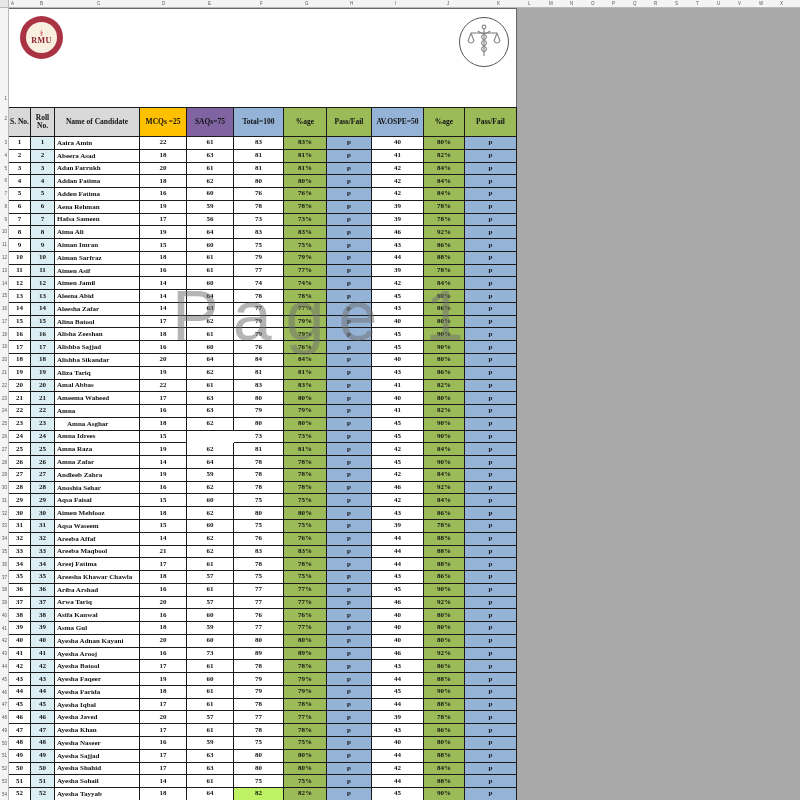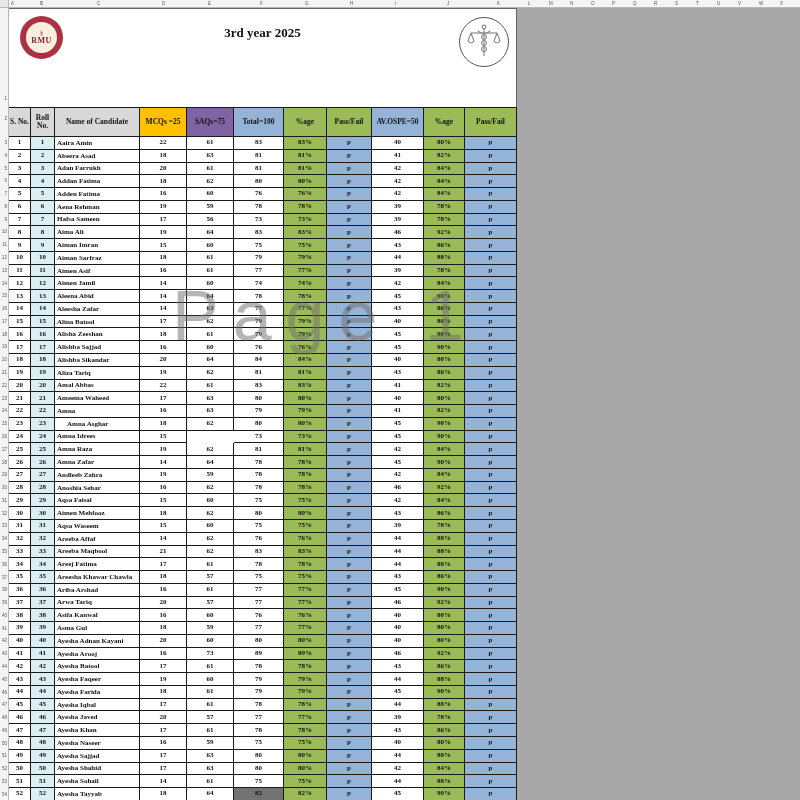--- a/index.html
+++ b/index.html
@@ -154,21 +154,20 @@
             <path d="M4 19 Q7 23 10 19"></path>
             <path d="M30 19 Q33 23 36 19"></path>
             <circle cx="20" cy="5" r="1.8"></circle>
             <path d="M20 12 q-5 3 0 6 q5 3 0 6 q-5 3 0 6"></path>
             <path d="M20 12 q5 3 0 6 q-5 3 0 6 q5 3 0 6"></path>
             <path d="M14 9 q3 3 6 2"></path>
               <path d="M26 9 q-3 3 -6 2"></path>
           </g>
         </svg>
       </div>
-      <div class="t-line t-small">3rd year 2025</div>
     </div>
 
     <div class="grid" id="result-grid">
         <div class="cell h" style="background: rgb(217, 217, 217);">S. No.</div>
         <div class="cell h" style="background: rgb(217, 217, 217);">Roll No.</div>
         <div class="cell h" style="background: rgb(217, 217, 217);">Name of Candidate</div>
         <div class="cell h" style="background: rgb(255, 192, 0);">MCQs =25</div>
         <div class="cell h" style="background: rgb(128, 100, 162);">SAQs=75</div>
         <div class="cell h" style="background: rgb(149, 179, 215);">Total=100</div>
         <div class="cell h" style="background: rgb(155, 187, 89);">%age</div>
@@ -735,21 +734,21 @@
         <div class="cell" style="background: rgb(155, 187, 89);">75%</div>
         <div class="cell" style="background: rgb(149, 179, 215);">p</div>
         <div class="cell" style="background: rgb(255, 255, 255);">44</div>
         <div class="cell" style="background: rgb(155, 187, 89);">88%</div>
         <div class="cell" style="background: rgb(149, 179, 215);">p</div>
         <div class="cell" style="background: rgb(255, 255, 255);">52</div>
         <div class="cell" style="background: rgb(218, 238, 243);">52</div>
         <div class="cell name" style="background: rgb(255, 255, 255);">Ayesha Tayyab</div>
         <div class="cell" style="background: rgb(255, 255, 255);">18</div>
         <div class="cell" style="background: rgb(255, 255, 255);">64</div>
-        <div class="cell" style="background: #737373;">82</div>
+        <div class="cell" style="background: #bef264;">82</div>
         <div class="cell" style="background: rgb(155, 187, 89);">82%</div>
         <div class="cell" style="background: rgb(149, 179, 215);">p</div>
         <div class="cell" style="background: rgb(255, 255, 255);">45</div>
         <div class="cell" style="background: rgb(155, 187, 89);">90%</div>
         <div class="cell" style="background: rgb(149, 179, 215);">p</div>
       </div>
   </div>
 
   <div class="watermark">Page 1</div>
 </div>

